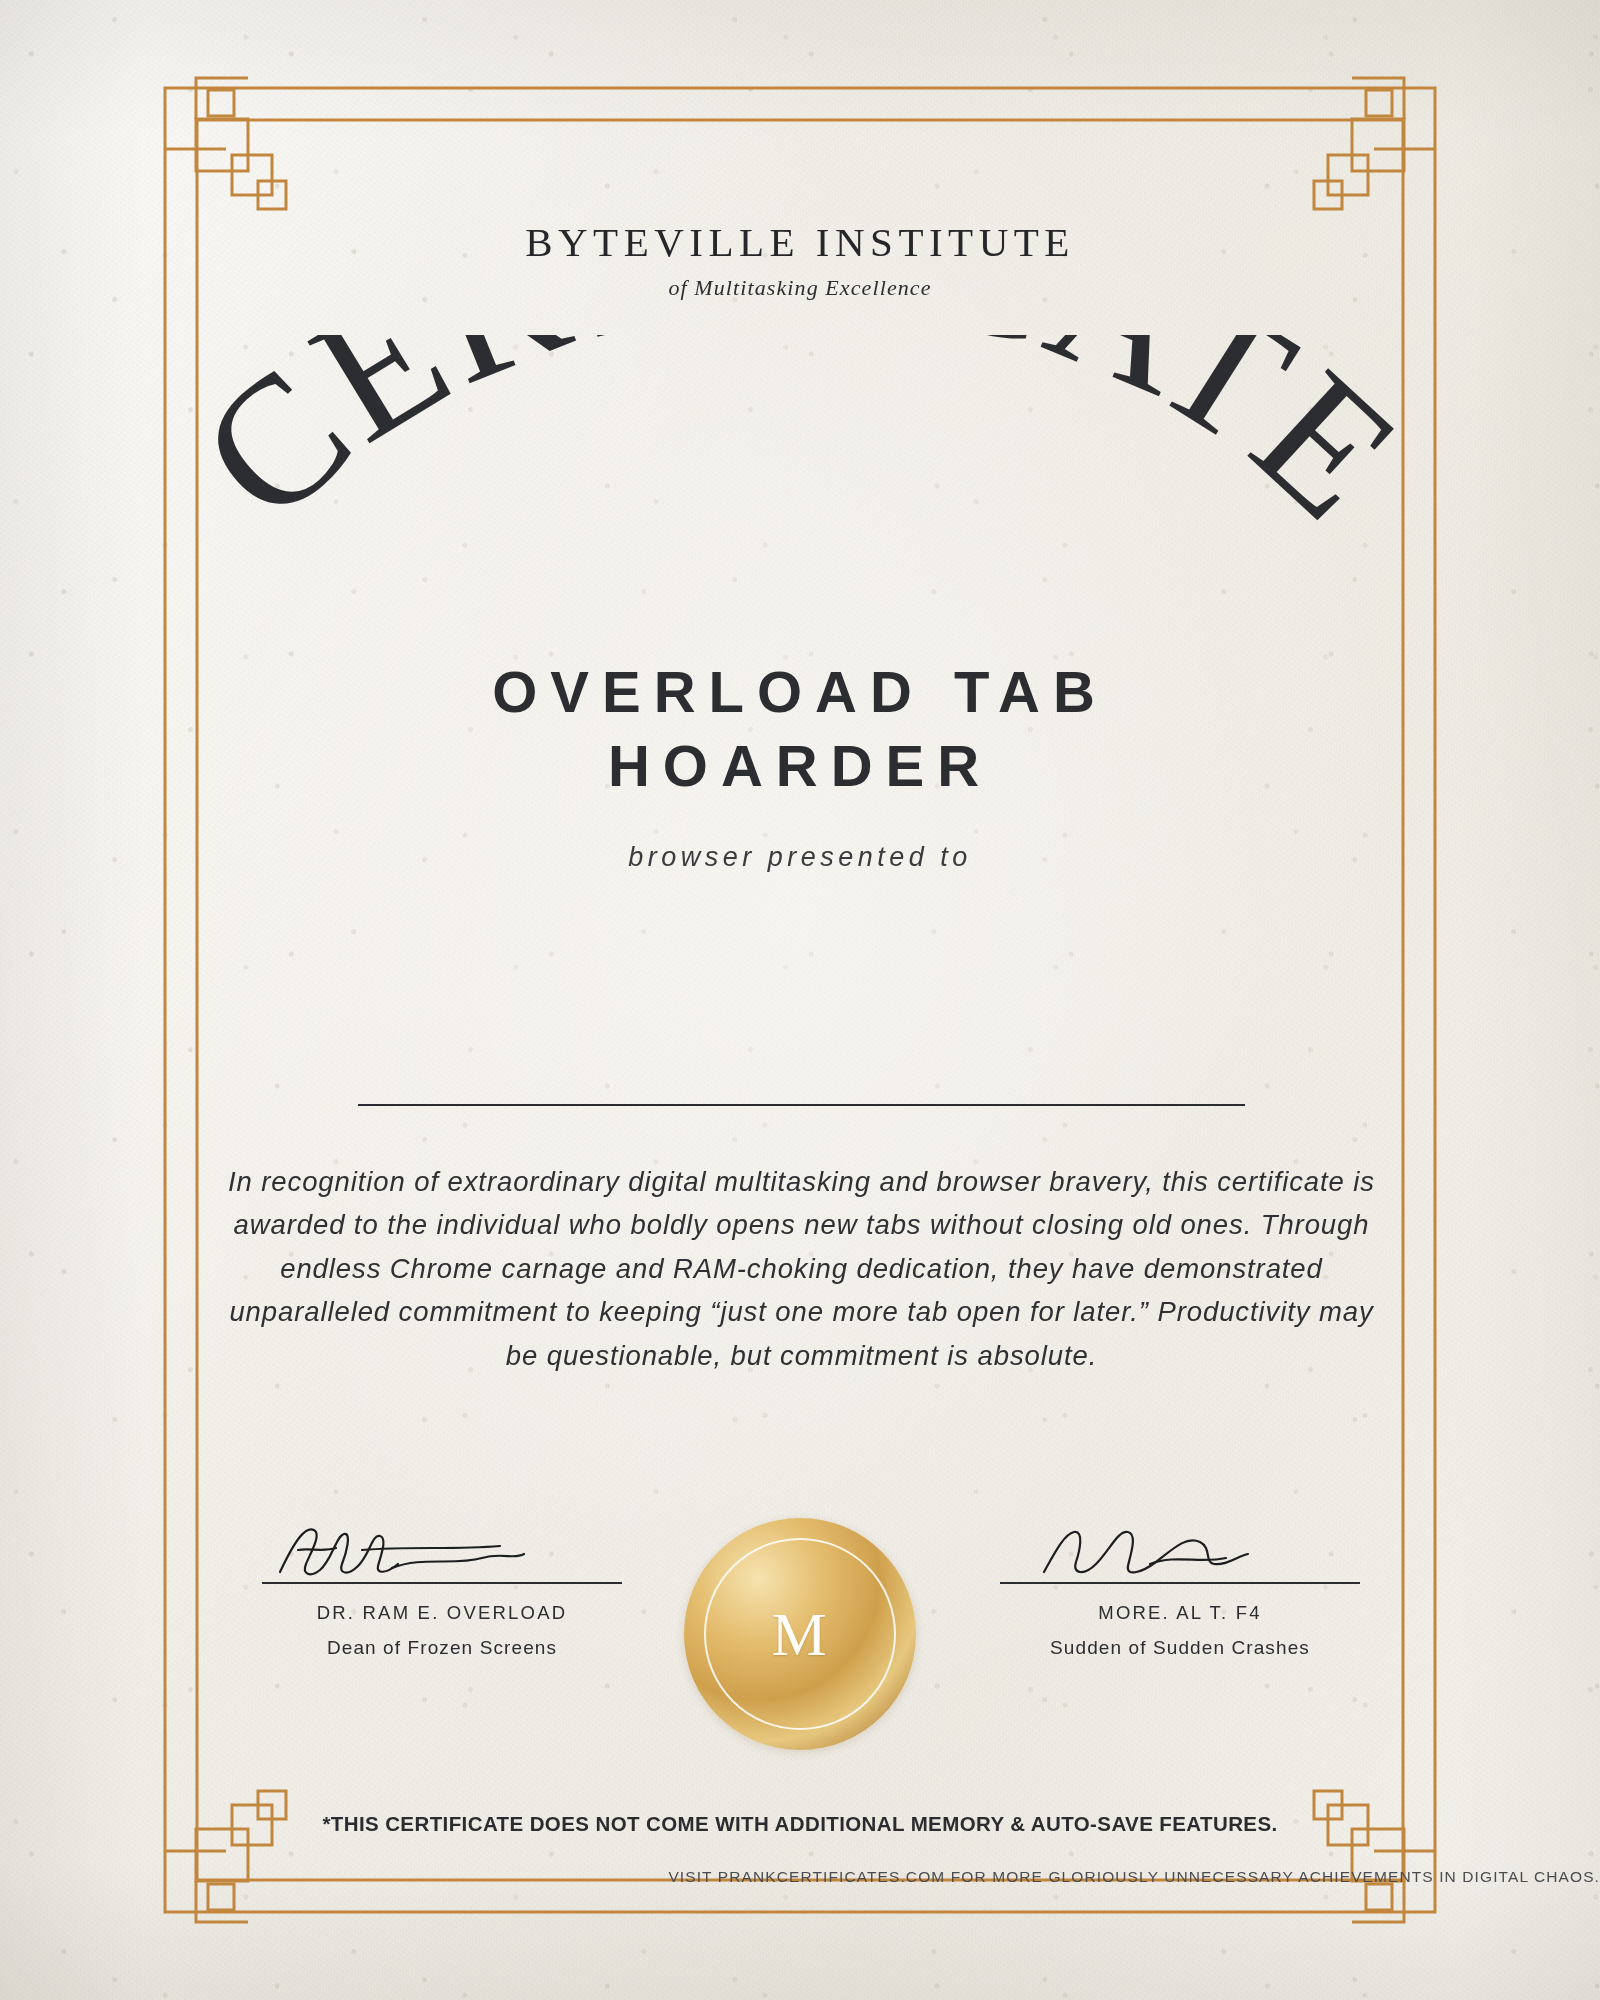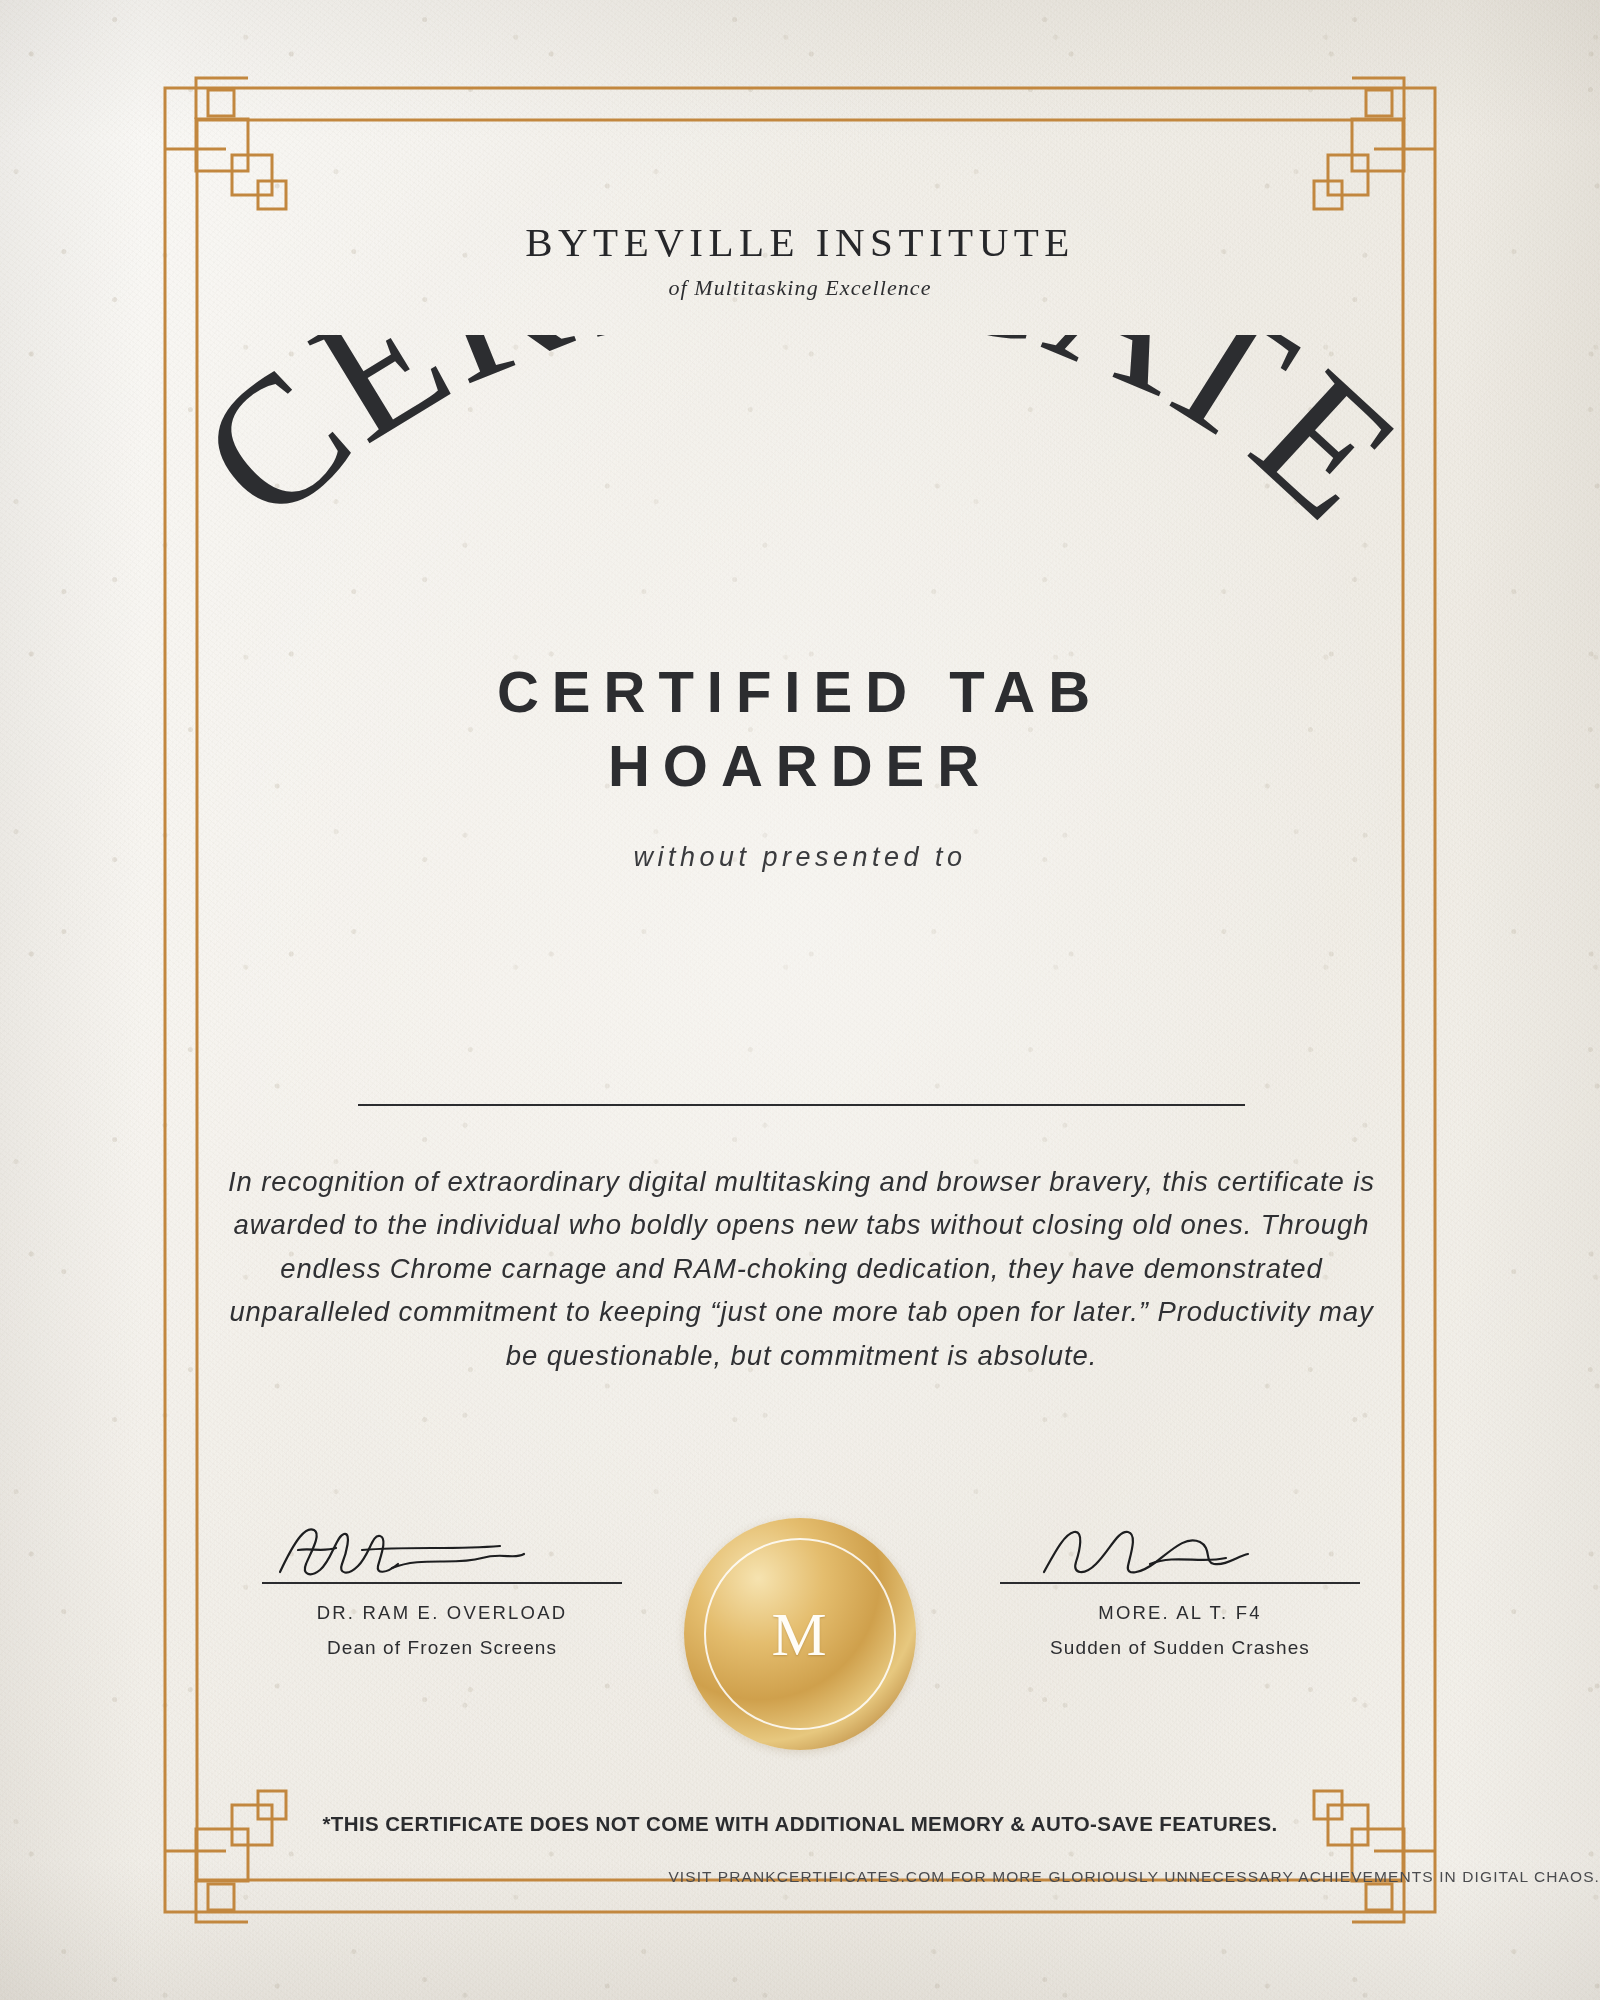--- a/index.html
+++ b/index.html
@@ -293,25 +293,25 @@
       <defs>
         <path id="archPath" d="M 40 268 A 660 560 0 0 1 1200 268"></path>
       </defs>
       <text font-family="Liberation Serif, serif" font-size="182" fill="#2c2d30" letter-spacing="4">
         <textPath href="#archPath" startOffset="50%" text-anchor="middle" id="arch-text">CERTIFICATE</textPath>
       </text>
     </svg>
   </div>
 
   <div class="award-title">
-    <span>CERTIFIED TAB</span><br>
+    <span>OVERLOAD TAB</span><br>
     <span>HOARDER</span>
   </div>
 
-  <div class="presented">without presented to</div>
+  <div class="presented">browser presented to</div>
 
   <div class="name-line"></div>
 
   <div class="body-text">In recognition of extraordinary digital multitasking and browser bravery, this certificate is awarded to the individual who boldly opens new tabs without closing old ones. Through endless Chrome carnage and RAM-choking dedication, they have demonstrated unparalleled commitment to keeping “just one more tab open for later.” Productivity may be questionable, but commitment is absolute.</div>
 
   <div class="sig-block" id="sig-left">
     <div class="sig-mark">
       <svg width="360" height="62" viewBox="0 0 360 62" xmlns="http://www.w3.org/2000/svg">
         <g fill="none" stroke="#1d1e20" stroke-width="2.2" stroke-linecap="round">
           <path d="M18 52 C34 18, 44 6, 52 10 C60 14, 48 34, 44 44 C40 54, 48 58, 58 50 C70 40, 74 16, 82 14 C90 12, 84 34, 80 44 C76 54, 86 56, 96 46 C108 34, 110 14, 118 16 C126 18, 118 38, 116 46 C114 54, 124 54, 136 44"></path>

